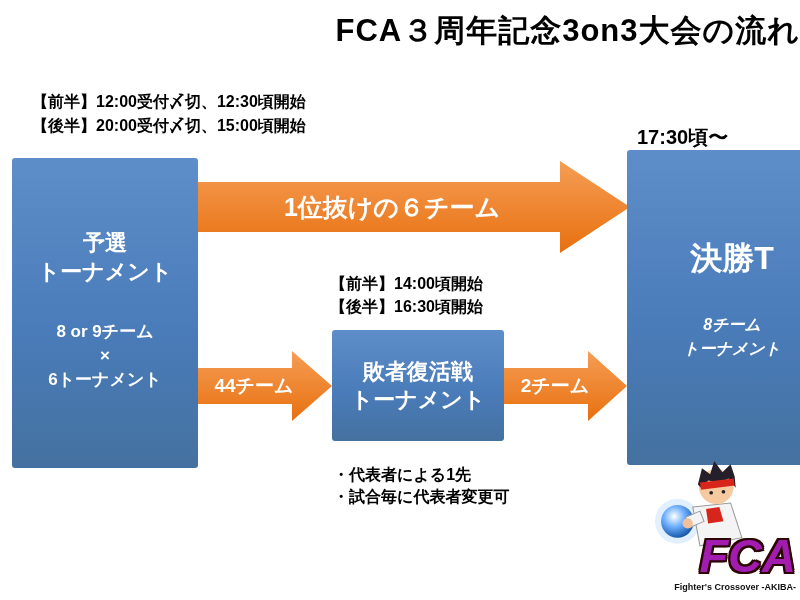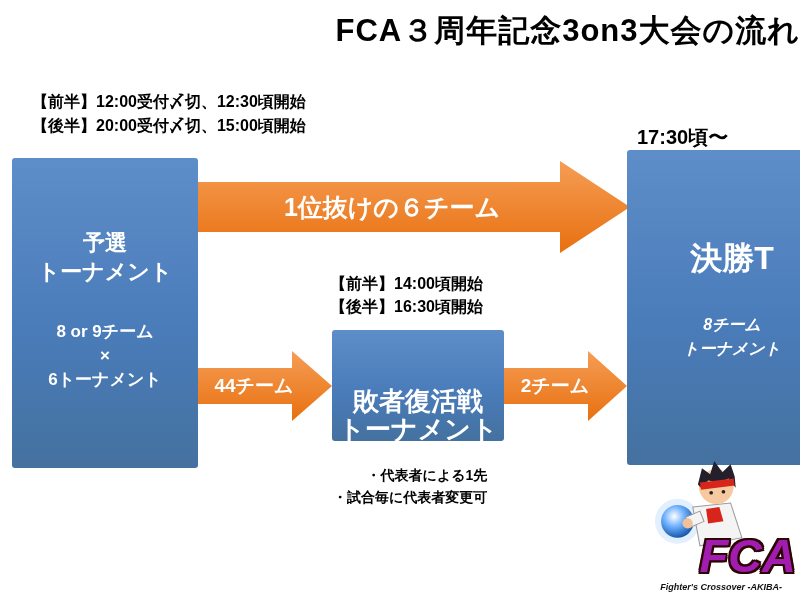--- a/index.html
+++ b/index.html
@@ -27,62 +27,62 @@
     position:absolute;
     background:linear-gradient(180deg,#5e8ec9 0%,#4a7cba 55%,#44719f 100%);
     border-radius:3px;
     color:#ffffff;font-weight:bold;text-align:center;
   }
   .box-qualifier{left:12px;top:150px;width:186px;height:310px;margin-top:8px;}
   .box-losers{left:332px;top:330px;width:172px;height:111px;}
   .box-final{left:627px;top:150px;width:163px;height:315px;padding-left:47px;}
   .q-title{position:absolute;top:70px;left:0;width:100%;font-size:22px;line-height:29px;}
   .q-detail{position:absolute;top:162px;left:0;width:100%;font-size:17px;line-height:24px;}
-  .l-title{position:absolute;top:28px;left:0;width:100%;font-size:26px;line-height:28px;margin-top:29px;}
+  .l-title{position:absolute;top:28px;left:0;width:100%;font-size:22px;line-height:28px;}
   .f-title{position:absolute;top:90px;left:0;width:100%;font-size:32px;line-height:36px;}
   .f-detail{position:absolute;top:163px;left:0;width:100%;font-size:16px;line-height:24px;font-style:italic;}
   .arrow{position:absolute;}
   .arrow svg{display:block;width:100%;height:100%;}
   .arrow-label{
     position:absolute;color:#ffffff;font-weight:bold;text-align:center;
     left:0;top:0;display:flex;align-items:center;justify-content:center;margin-left:8px;
   }
   .arrow-big{left:198px;top:161px;width:432px;height:92px;}
   .arrow-big .arrow-label{width:372px;height:92px;font-size:25px;}
   .arrow-left{left:198px;top:351px;width:134px;height:70px;}
   .arrow-left .arrow-label{width:96px;height:70px;font-size:19px;}
   .arrow-right{left:504px;top:351px;width:123px;height:70px;}
   .arrow-right .arrow-label{width:86px;height:70px;font-size:19px;}
   .losers-schedule{
     position:absolute;left:330px;top:272px;
     font-size:16px;font-weight:bold;line-height:23px;
   }
   .notes{
     position:absolute;left:333px;top:464px;
-    font-size:14px;font-weight:bold;line-height:22px;text-align:right;
+    font-size:16px;font-weight:bold;line-height:22px;
   }
   .logo{
     position:absolute;left:630px;top:458px;width:168px;height:140px;
   }
   .mascot{
     position:absolute;left:14px;top:0;width:118px;height:94px;
   }
   .fca-text{
     position:absolute;right:2px;top:74px;
     font-size:47px;font-weight:bold;font-style:italic;
     color:#a21caf;line-height:48px;letter-spacing:0px;
     text-shadow:
       -2px -2px 0 #2a0503, 2px -2px 0 #2a0503,
       -2px  2px 0 #2a0503, 2px  2px 0 #2a0503,
       -2px  0   0 #2a0503, 2px  0   0 #2a0503,
        0   -2px 0 #2a0503, 0    2px 0 #2a0503;
   }
   .fca-tagline{
-    position:absolute;right:16px;top:124px;
-    font-size:9px;font-weight:bold;font-style:italic;color:#111;
+    position:absolute;right:2px;top:124px;
+    font-size:9px;font-weight:bold;color:#111;
     white-space:nowrap;
   }
 </style>
 </head>
 <body>
 
 <div class="slide">
 
   <div class="slide-title">FCA３周年記念3on3大会の流れ</div>
 

